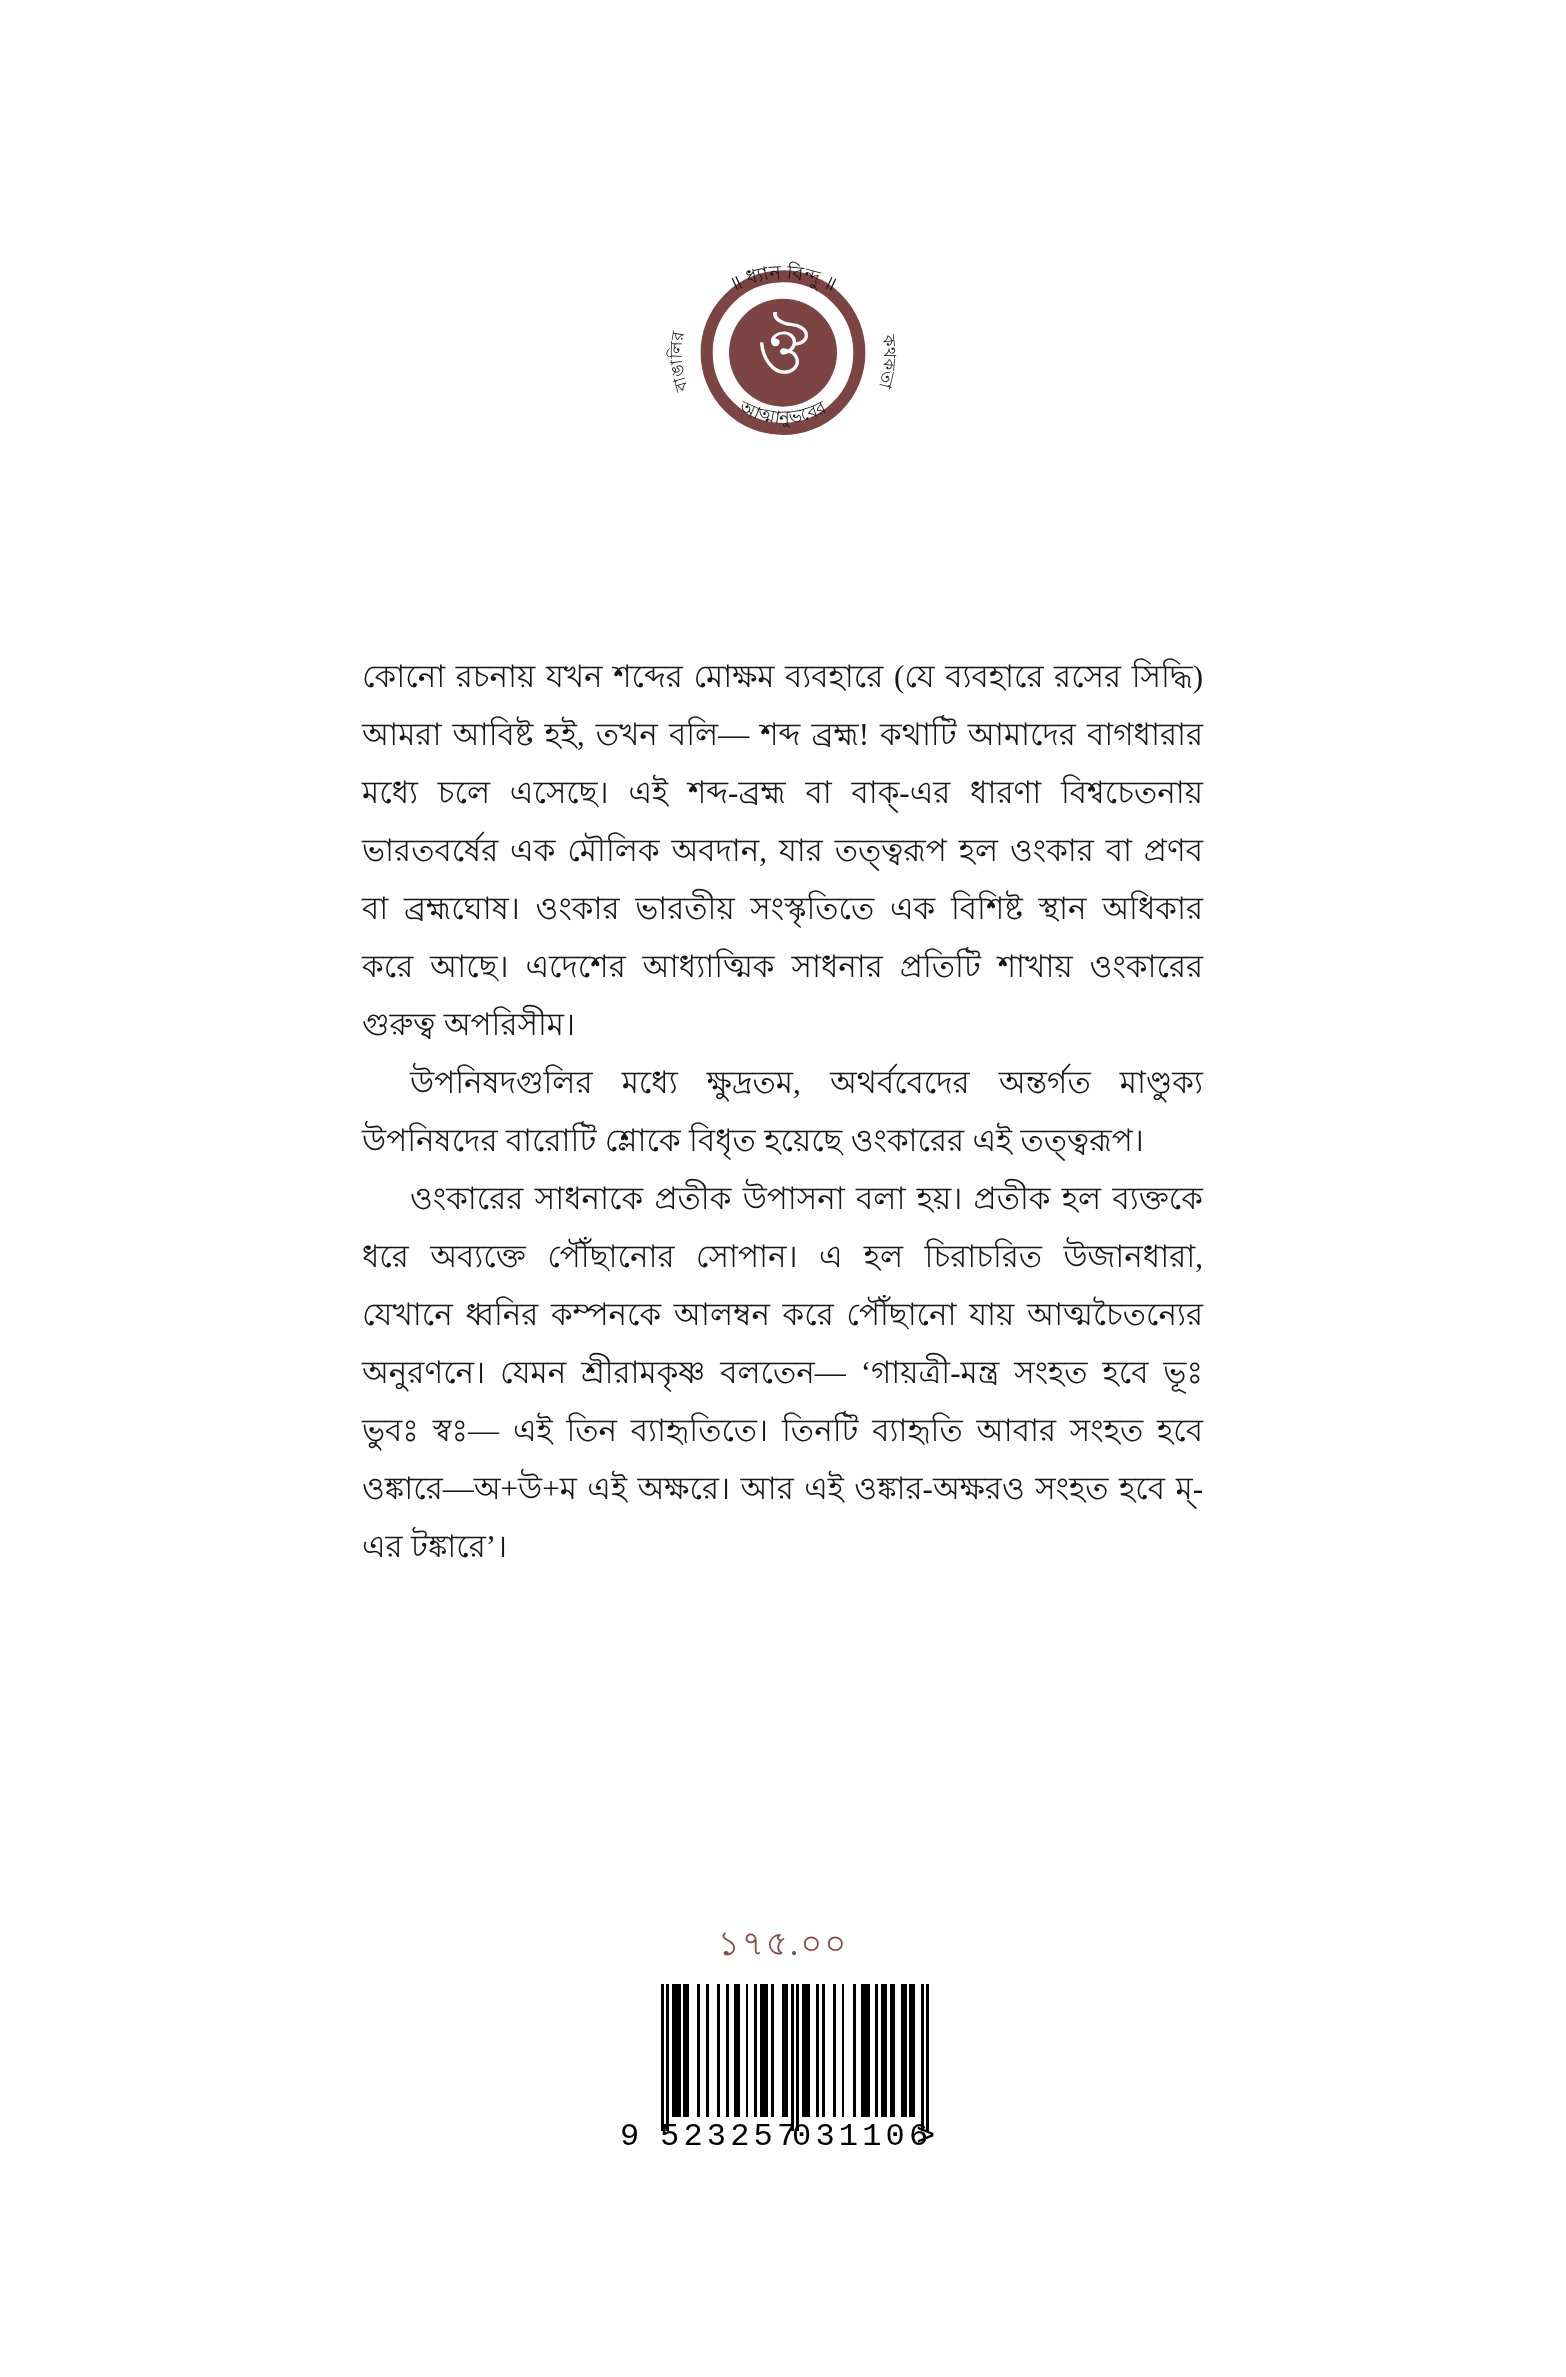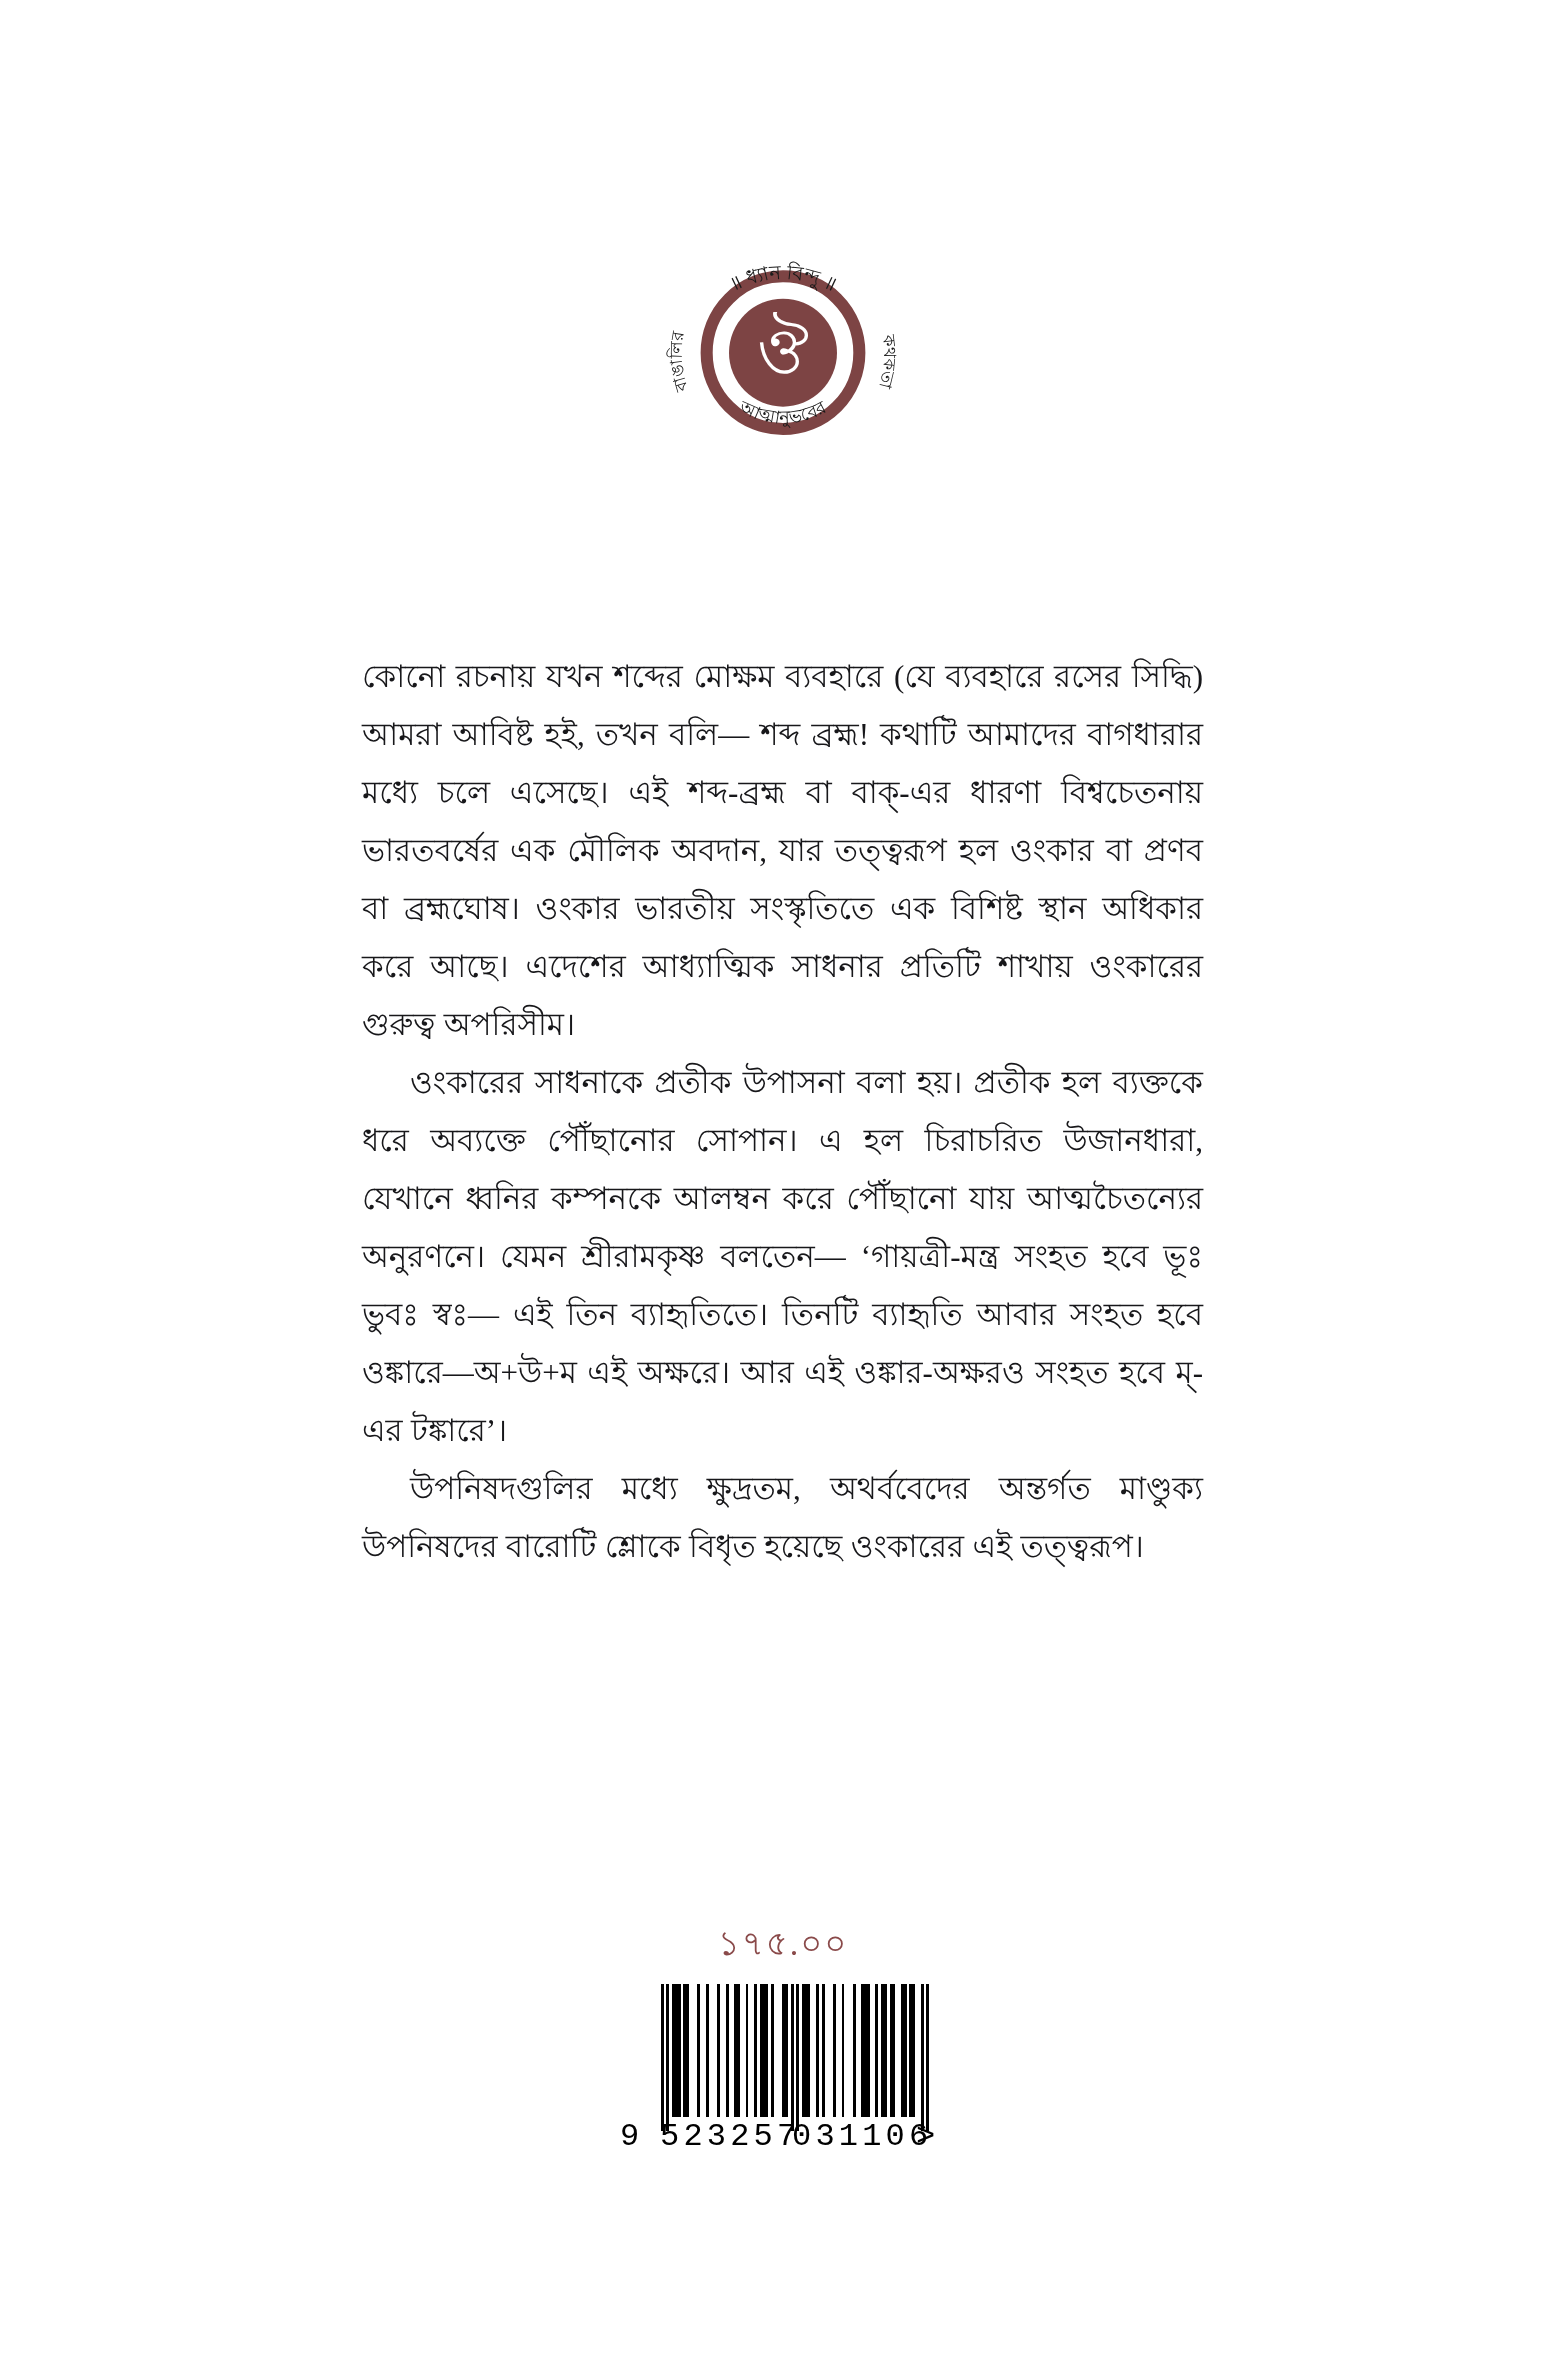--- a/index.html
+++ b/index.html
@@ -163,22 +163,22 @@
 
         <text font-family="'Liberation Serif','DejaVu Serif',serif" font-size="18" fill="#1a1a1a">
           <textPath href="#arcRight" startOffset="50%" text-anchor="middle" id="svg-arc-right">কথকতা</textPath>
         </text>
       </svg>
     </div>
   </div>
 
   <div class="blurb">
     <p>কোনো রচনায় যখন শব্দের মোক্ষম ব্যবহারে (যে ব্যবহারে রসের সিদ্ধি) আমরা আবিষ্ট হই, তখন বলি— শব্দ ব্রহ্ম! কথাটি আমাদের বাগধারার মধ্যে চলে এসেছে। এই শব্দ-ব্রহ্ম বা বাক্‌-এর ধারণা বিশ্বচেতনায় ভারতবর্ষের এক মৌলিক অবদান, যার তত্ত্বরূপ হল ওংকার বা প্রণব বা ব্রহ্মঘোষ। ওংকার ভারতীয় সংস্কৃতিতে এক বিশিষ্ট স্থান অধিকার করে আছে। এদেশের আধ্যাত্মিক সাধনার প্রতিটি শাখায় ওংকারের গুরুত্ব অপরিসীম।</p>
+    <p class="indent">উপনিষদগুলির মধ্যে ক্ষুদ্রতম, অথর্ববেদের অন্তর্গত মাণ্ডুক্য উপনিষদের বারোটি শ্লোকে বিধৃত হয়েছে ওংকারের এই তত্ত্বরূপ।</p>
     <p class="indent">ওংকারের সাধনাকে প্রতীক উপাসনা বলা হয়। প্রতীক হল ব্যক্তকে ধরে অব্যক্তে পৌঁছানোর সোপান। এ হল চিরাচরিত উজানধারা, যেখানে ধ্বনির কম্পনকে আলম্বন করে পৌঁছানো যায় আত্মচৈতন্যের অনুরণনে। যেমন শ্রীরামকৃষ্ণ বলতেন— ‘গায়ত্রী-মন্ত্র সংহত হবে ভূঃ ভুবঃ স্বঃ— এই তিন ব্যাহৃতিতে। তিনটি ব্যাহৃতি আবার সংহত হবে ওঙ্কারে—অ+উ+ম এই অক্ষরে। আর এই ওঙ্কার-অক্ষরও সংহত হবে ম্‌-এর টঙ্কারে’।</p>
-    <p class="indent">উপনিষদগুলির মধ্যে ক্ষুদ্রতম, অথর্ববেদের অন্তর্গত মাণ্ডুক্য উপনিষদের বারোটি শ্লোকে বিধৃত হয়েছে ওংকারের এই তত্ত্বরূপ।</p>
   </div>
 
   <div class="price">১৭৫.০০</div>
 
   <div class="barcode-block">
     <div class="barcode-bars" id="bars">
         <i class="guard" style="width: 2.8px;"></i>
         <i class="gap" style="width: 2.8px;"></i>
         <i class="guard" style="width: 2.8px;"></i>
         <i class="gap" style="width: 2.8px;"></i>

